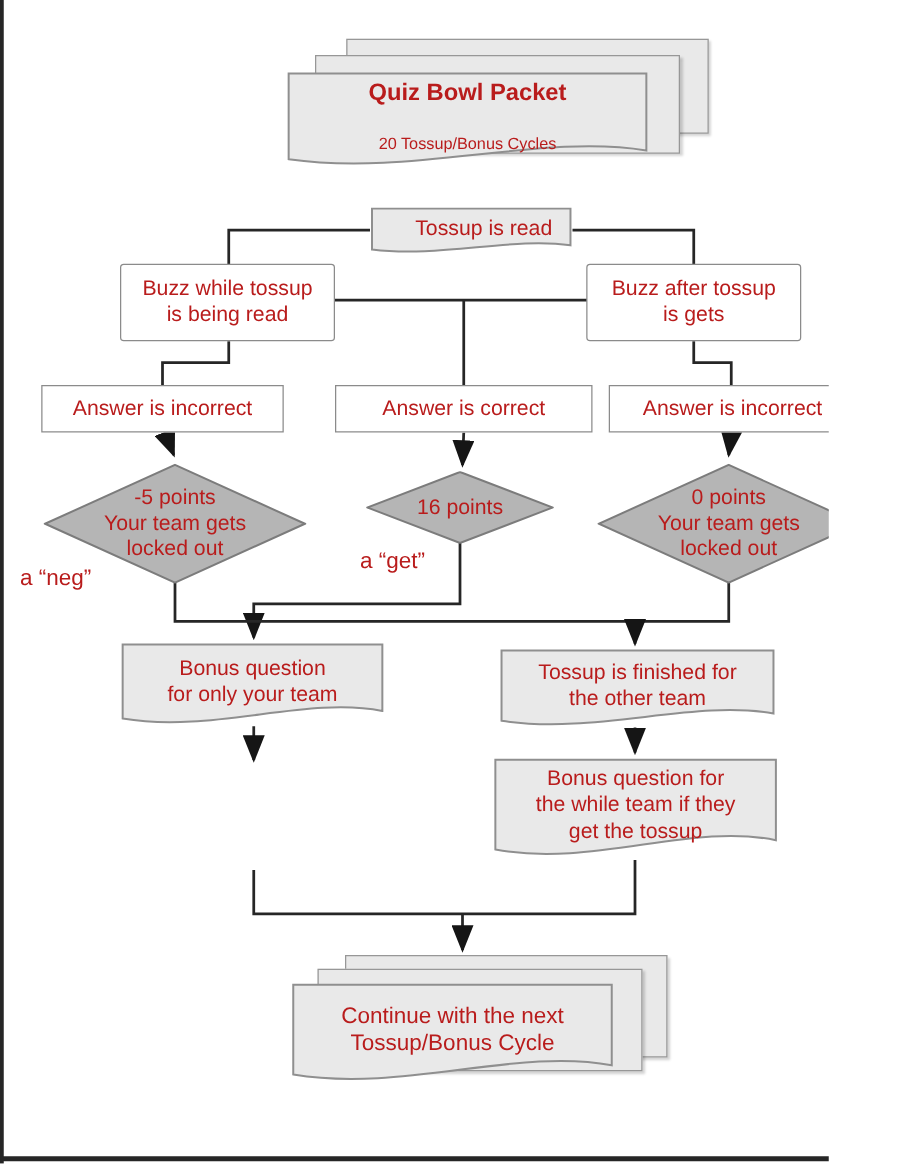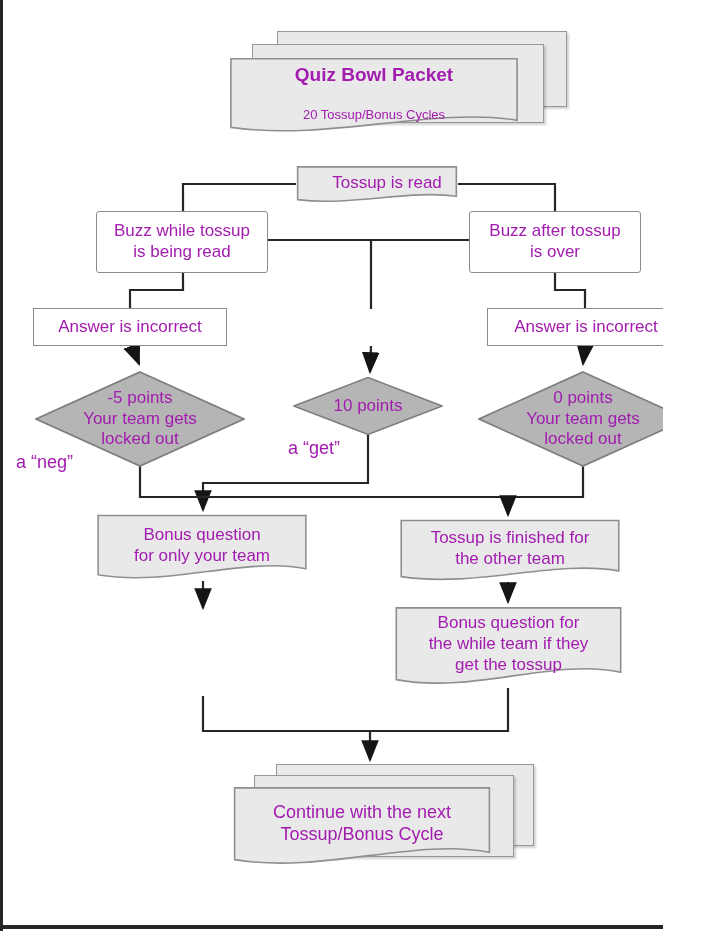--- a/index.html
+++ b/index.html
@@ -1,18 +1,18 @@
 <!DOCTYPE html>
 <html><head>
 <meta charset="utf-8">
 <style>
   html,body{margin:0;padding:0;background:#fff;}
   .canvas{
     position:relative;width:663px;height:931px;background:#ffffff;overflow:hidden;
-    font-family:"Liberation Sans",sans-serif;color:#a21caf;
+    font-family:"Liberation Sans",sans-serif;color:#b91c1c;
   }
   .edge{position:absolute;background:#262626;}
   .node{position:absolute;display:flex;align-items:center;justify-content:center;
         text-align:center;white-space:pre-line;line-height:1.22;font-size:17px;}
   .shape-node{display:block;}
   .shape-node svg{position:absolute;inset:0;width:100%;height:100%;}
   .shape-node .node-text{
     position:absolute;inset:0;display:flex;align-items:center;justify-content:center;
     text-align:center;white-space:pre-line;line-height:1.22;font-size:17px;}
   .rect-box{background:#ffffff;border:1.6px solid #8b8b8b;}
@@ -77,40 +77,41 @@
     <div class="node shape-node" style="left:296px;top:166px;width:162px;height:42px;">
       <svg viewBox="0 0 200 100" preserveAspectRatio="none">
         <path class="doc-fill" vector-effect="non-scaling-stroke" d="M2,2 L198,2 L198,72 C140,56 70,96 2,80 Z"></path>
       </svg>
       <div class="node-text" style="padding-bottom:7px;margin-left:20px;">Tossup is read</div>
     </div>
 
     <div class="node round-box" style="left:96px;top:211px;width:170px;height:60px;">Buzz while tossup
 is being read</div>
     <div class="node round-box" style="left:469px;top:211px;width:170px;height:60px;">Buzz after tossup
-is over</div>
+is gets</div>
 
     <div class="node rect-box" style="left:33px;top:308px;width:192px;height:36px;">Answer is incorrect</div>
+    <div class="node rect-box" style="left:268px;top:308px;width:204px;height:36px;">Answer is correct</div>
     <div class="node rect-box" style="left:487px;top:308px;width:196px;height:36px;">Answer is incorrect</div>
 
     <div class="node shape-node" style="left:35px;top:371px;width:210px;height:96px;">
       <svg viewBox="0 0 200 100" preserveAspectRatio="none">
         <polygon class="dia-fill" vector-effect="non-scaling-stroke" points="100,1 199,50 100,99 1,50"></polygon>
       </svg>
       <div class="node-text">-5 points
 Your team gets
 locked out</div>
     </div>
     <div class="annot" style="left:16px;top:452px;">a “neg”</div>
 
     <div class="node shape-node" style="left:293px;top:377px;width:150px;height:58px;">
       <svg viewBox="0 0 200 100" preserveAspectRatio="none">
         <polygon class="dia-fill" vector-effect="non-scaling-stroke" points="100,1 199,50 100,99 1,50"></polygon>
       </svg>
-      <div class="node-text">10 points</div>
+      <div class="node-text">16 points</div>
     </div>
     <div class="annot" style="left:288px;top:438px;">a “get”</div>
 
     <div class="node shape-node" style="left:478px;top:371px;width:210px;height:96px;">
       <svg viewBox="0 0 200 100" preserveAspectRatio="none">
         <polygon class="dia-fill" vector-effect="non-scaling-stroke" points="100,1 199,50 100,99 1,50"></polygon>
       </svg>
       <div class="node-text">0 points
 Your team gets
 locked out</div>

